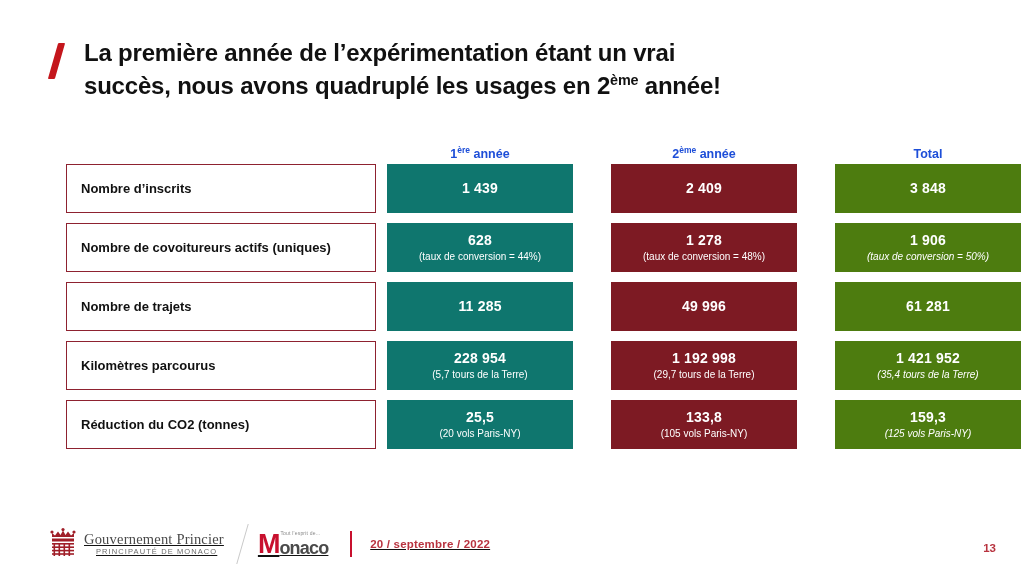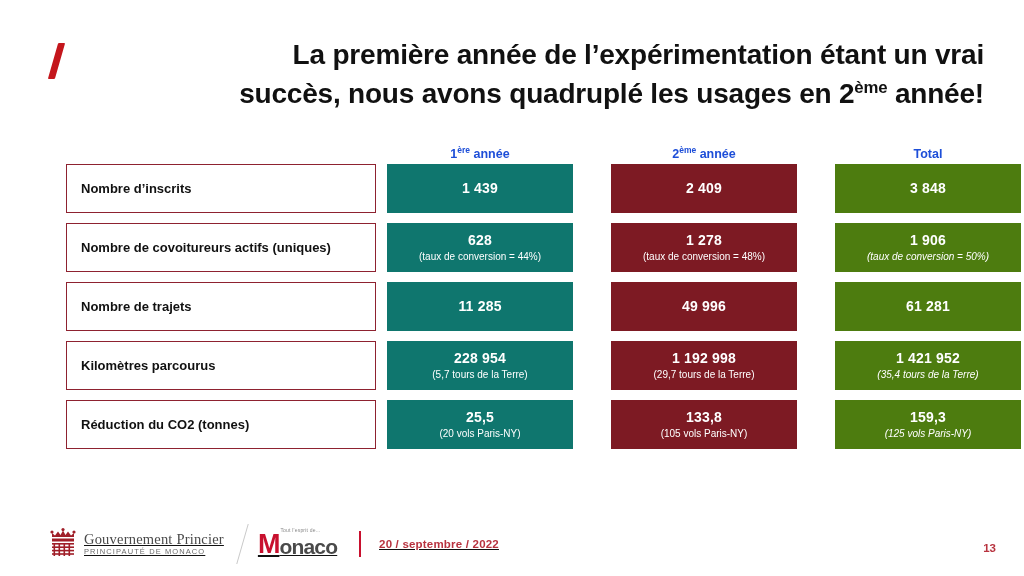--- a/index.html
+++ b/index.html
@@ -38,26 +38,26 @@
     left: 9px;
     top: 3px;
     width: 7px;
     height: 36px;
     background: #C4161C;
     transform: skewX(-16deg);
     border-radius: 1px;
   }
   #title-text {
     flex: 1 1 auto;
-    font-size: 28px;
+    font-size: 24px;
     font-weight: bold;
     line-height: 1.38;
     letter-spacing: -0.2px;
     color: #111111;
-    text-align: right;
+    text-align: left;
     padding-left: 6px;
   }
   #title-text sup {
     font-size: 0.6em;
     vertical-align: super;
     line-height: 0;
   }
 
   
   #table {
@@ -175,20 +175,21 @@
     font-family: "Liberation Serif", serif;
     font-size: 14.5px;
     color: #4a4a4a;
     letter-spacing: 0.2px;
   }
   #gov-sub {
     font-size: 7.5px;
     color: #6b6b6b;
     letter-spacing: 1.1px;
     margin-top: 1px;
+    margin-left: 12px;
   }
   #logo-divider {
     width: 26px;
     height: 40px;
     position: relative;
     margin: 0 2px 0 6px;
   }
   #logo-divider::before {
     content: "";
     position: absolute;
@@ -210,21 +211,21 @@
     font-weight: bold;
     color: #C8102E;
     font-family: "Liberation Sans", sans-serif;
     letter-spacing: -1px;
     line-height: 1;
   }
   #monaco-rest {
     position: relative;
   }
   #monaco-word {
-    font-size: 21px;
+    font-size: 18px;
     font-weight: bold;
     color: #4a4a4a;
     letter-spacing: -0.8px;
     line-height: 1;
   }
   #monaco-tag {
     position: absolute;
     left: 1px;
     top: -9px;
     font-size: 5px;

